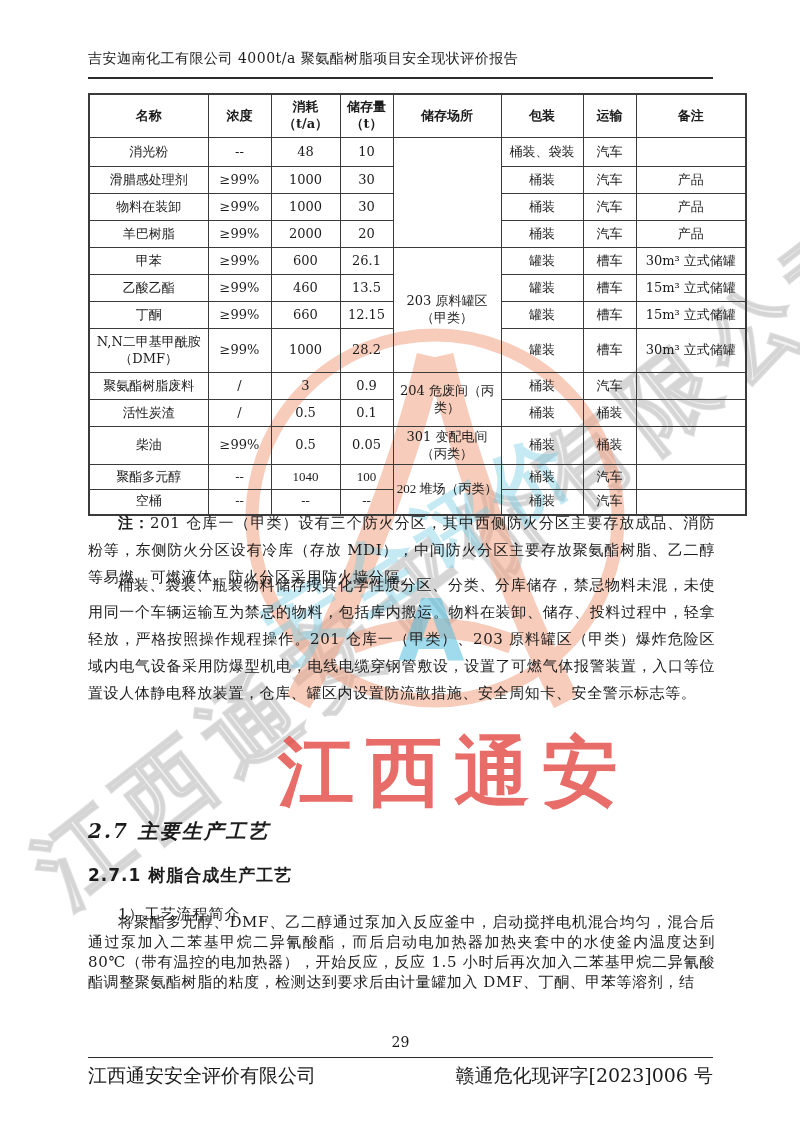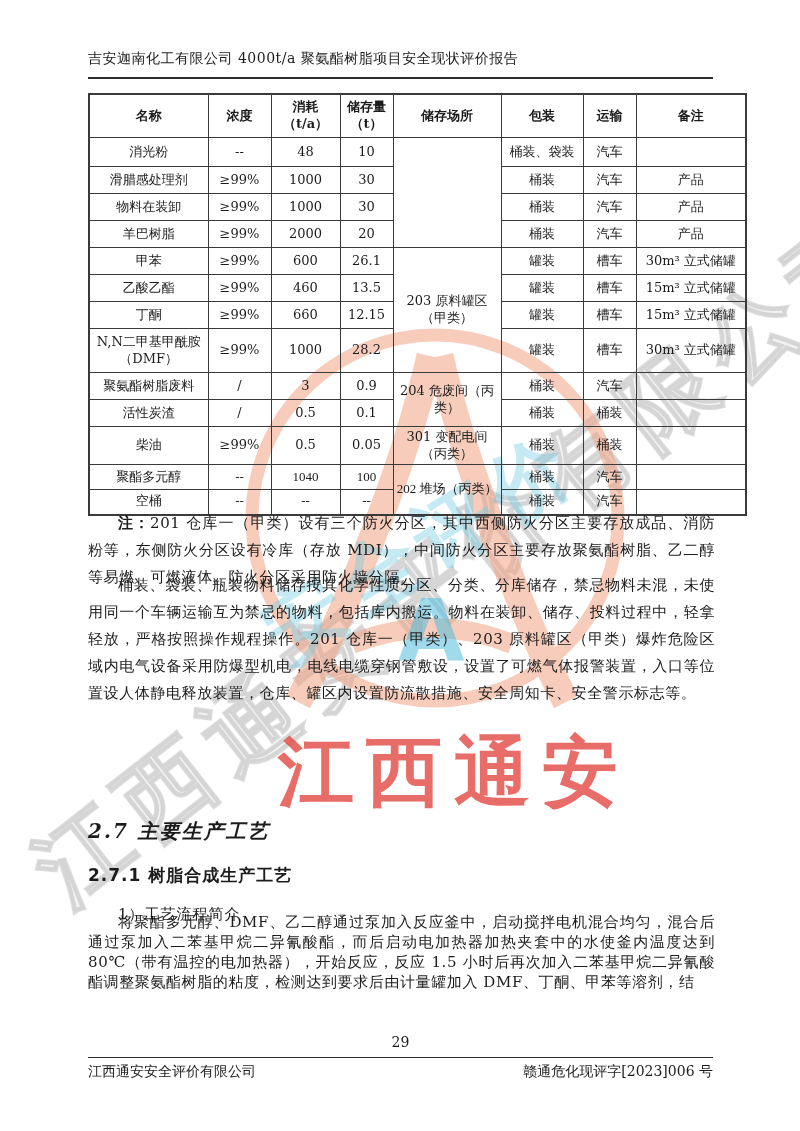--- a/index.html
+++ b/index.html
@@ -75,21 +75,21 @@
   }
   .sub-item { position:absolute; left:118px; top:905px; margin:0; font-size:15px; letter-spacing:1px; }
   .para3 { top:912px; line-height:20px; }
   .page-num {
     position:absolute; top:1034px; left:88px; width:625px;
     text-align:center; font-size:14px;
   }
   .footer-rule { position:absolute; top:1057px; left:88px; width:625px; border-top:1.5px solid #2b2b2b; }
   .footer-row {
     position:absolute; top:1063px; left:88px; width:625px;
-    display:flex; justify-content:space-between; font-size:14px;
+    display:flex; justify-content:space-between; font-size:19px;
   }
 </style>
 </head>
 <body>
 
 <div class="page">
 
   <div class="wm wm-gray">江西通安评价有限公司</div>
 
   <svg class="wm-logo" width="800" height="1131" viewBox="0 0 800 1131">

